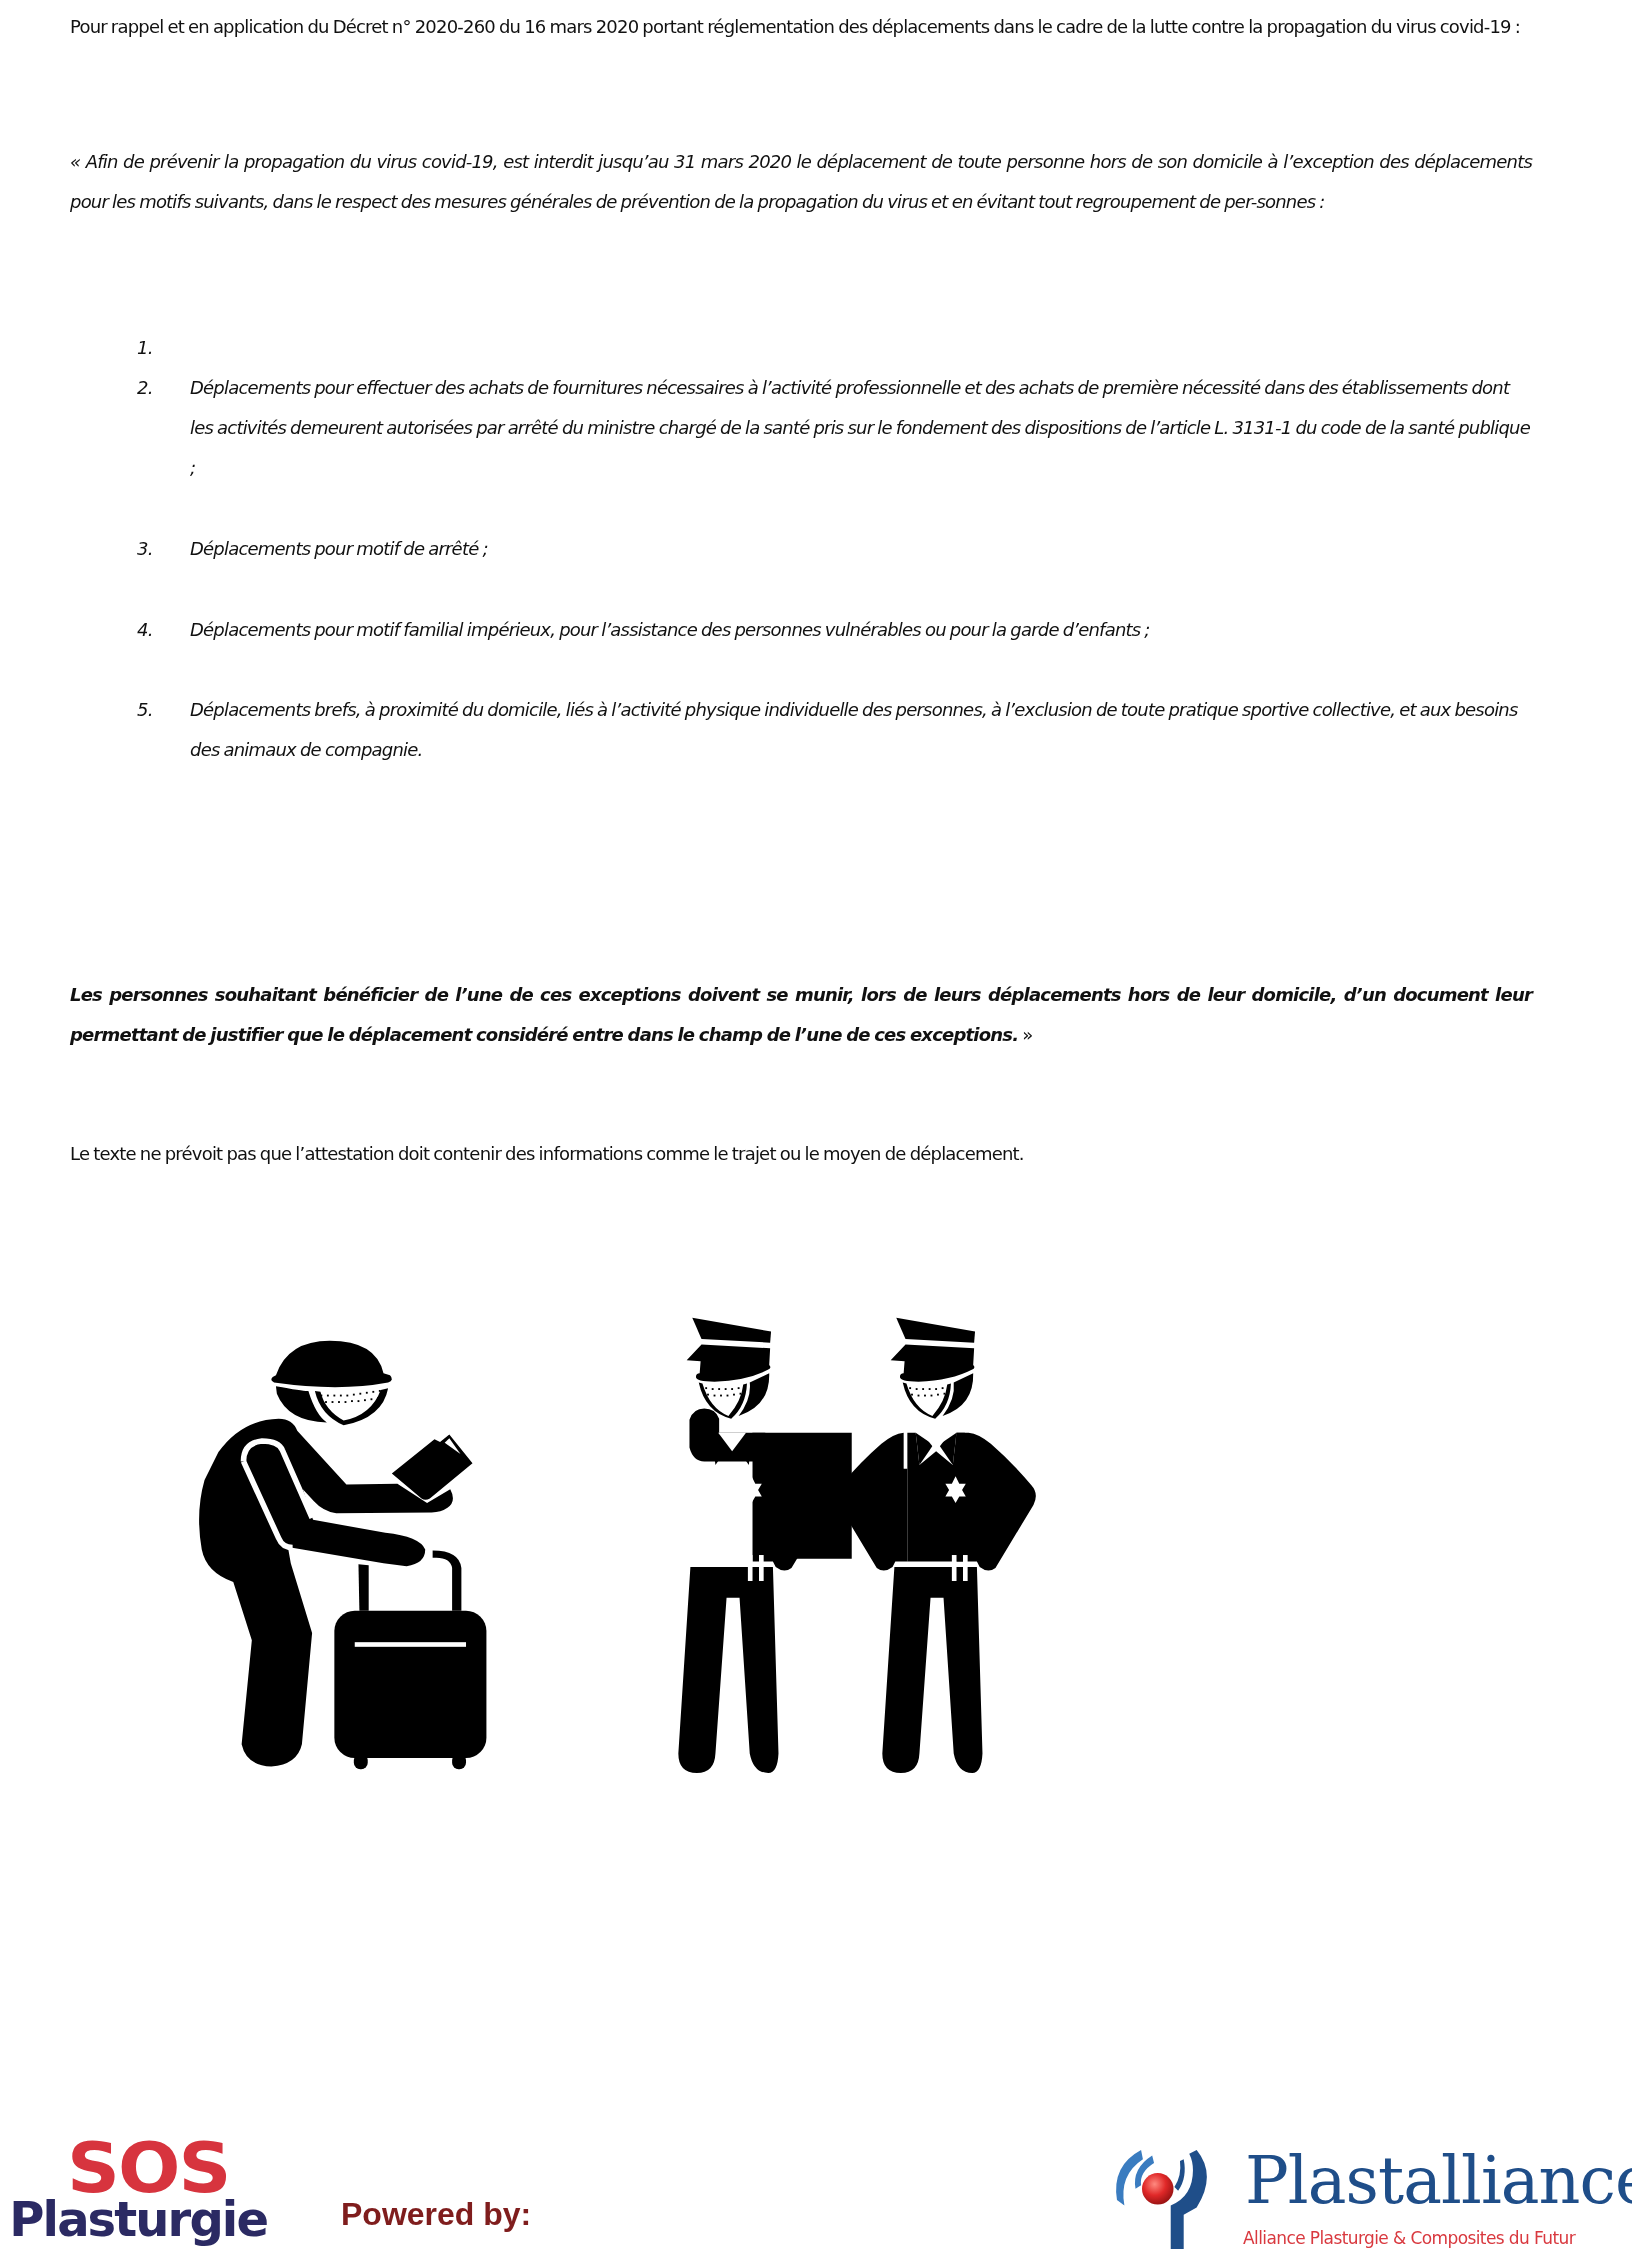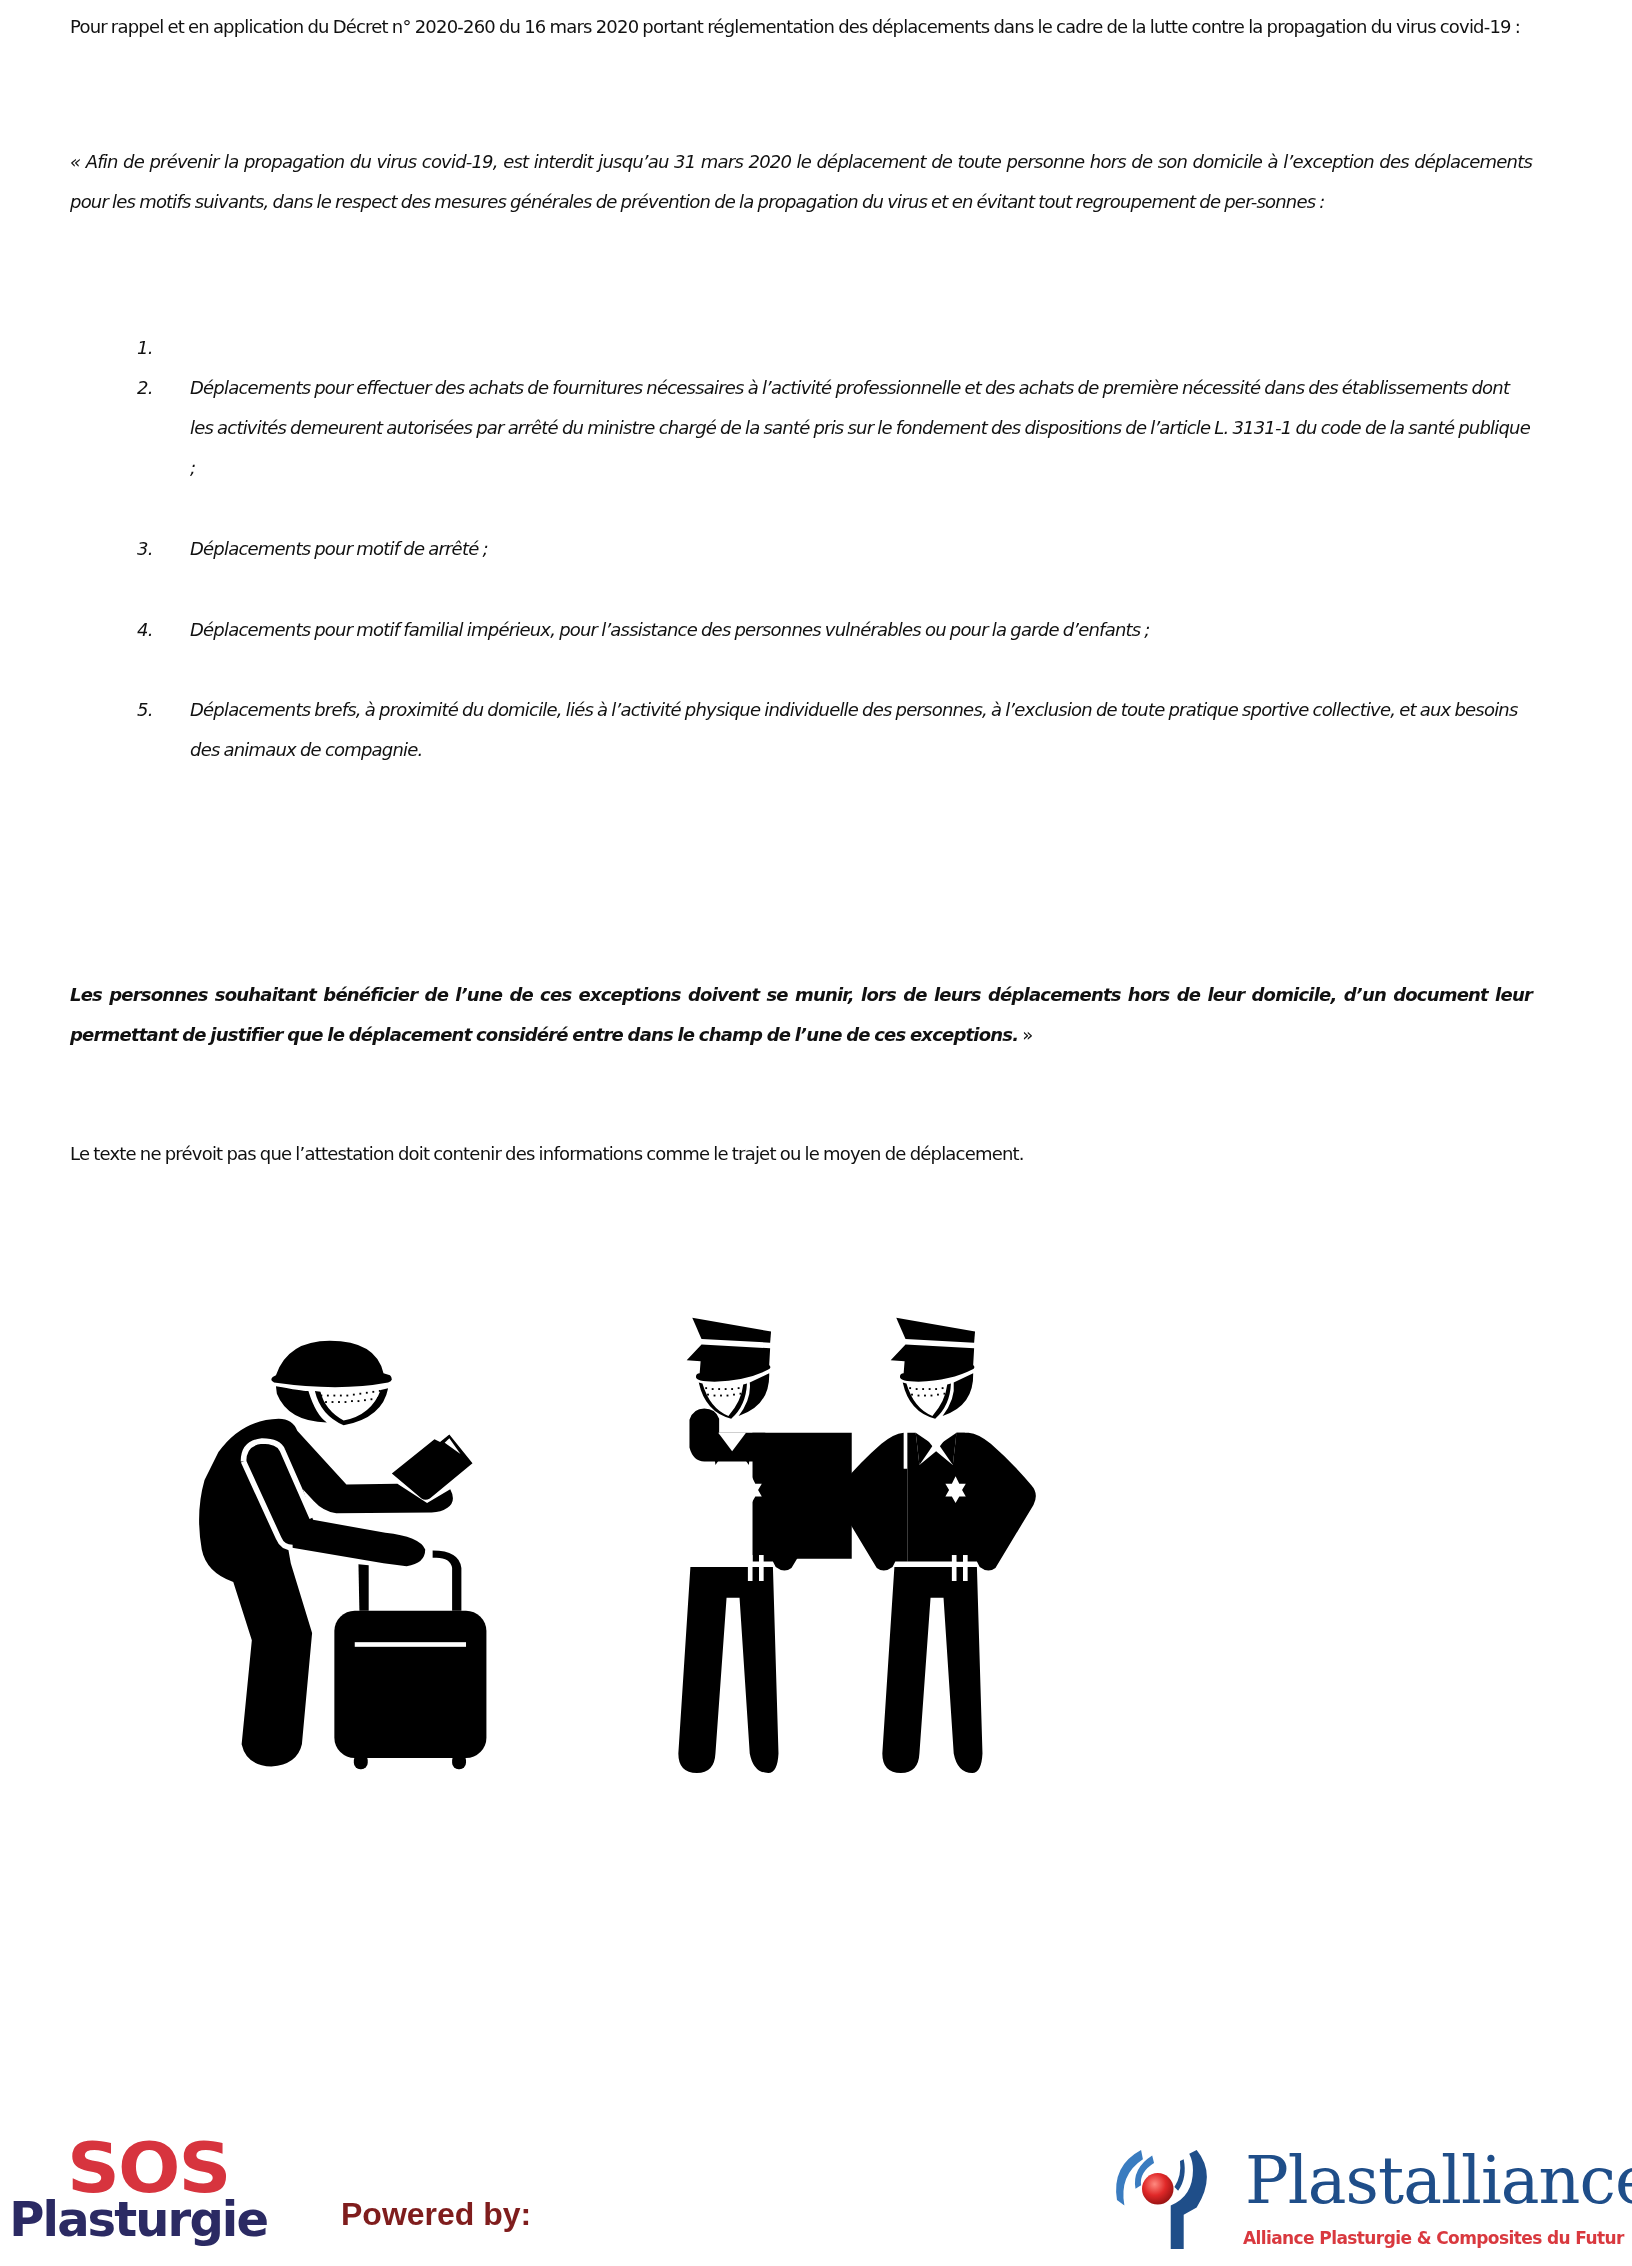--- a/index.html
+++ b/index.html
@@ -18,21 +18,21 @@
   #list { top:328px; }
   #closing { top:975px; }
   #note { top:1134px; }
   #illus { position:absolute; left:186px; top:1299px; width:1261px; height:742px; }
   #footer-sos { position:absolute; left:9.3px; top:2133px; width:186px; height:134px; font-family:"DejaVu Sans", sans-serif; }
   .sos-top { position:absolute; left:58px; top:0; font-size:70px; font-weight:bold; color:#d7343e; letter-spacing:-1.9px; line-height:70px; transform:scaleX(1.05); transform-origin:left; }
   .sos-bottom { position:absolute; left:0; top:54px; font-size:48px; font-weight:bold; color:#2b2a63; letter-spacing:-1.9px; line-height:65px; }
   #powered { position:absolute; left:341px; top:2196px; font-family:"Liberation Sans", sans-serif; font-weight:bold; font-size:32px; color:#7f1d1d; }
   #footer-plast { position:absolute; left:1104px; top:2133px; width:529px; height:121px; }
   .pl-name { position:absolute; left:141px; top:13px; font-family:"DejaVu Serif", serif; font-size:65px; color:#1f4e89; letter-spacing:-0.9px; line-height:70px; }
-  .pl-tag { position:absolute; left:139px; top:95px; font-family:"DejaVu Sans", sans-serif; font-size:17px; color:#d9393f; font-weight:bold; letter-spacing:-0.6px; white-space:nowrap; }
+  .pl-tag { position:absolute; left:139px; top:95px; font-family:"DejaVu Sans", sans-serif; font-size:17px; color:#d9393f; font-weight:normal; letter-spacing:-0.6px; white-space:nowrap; }
 </style>
 </head>
 <body>
 
 <div class="text" id="intro">
   <p class="p">Pour rappel et en application du Décret n° 2020-260 du 16 mars 2020 portant réglementation des déplacements dans le cadre de la lutte contre la propagation du virus covid-19 :</p>
 </div>
 
 <div class="text" id="quote">
   <p class="p it">« Afin de prévenir la propagation du virus covid-19, est interdit jusqu’au 31 mars 2020 le déplacement de toute personne hors de son domicile à l’exception des déplacements pour les motifs suivants, dans le respect des mesures générales de prévention de la propagation du virus et en évitant tout regroupement de per-sonnes :</p>

